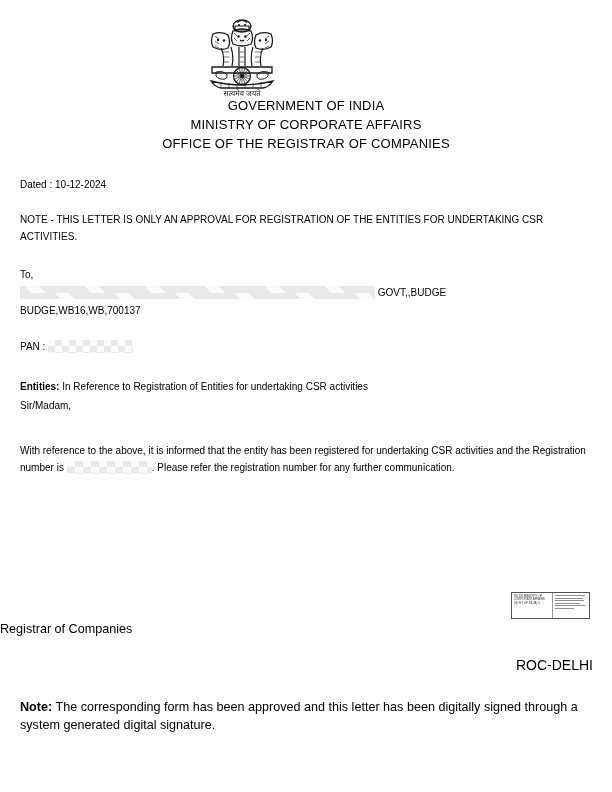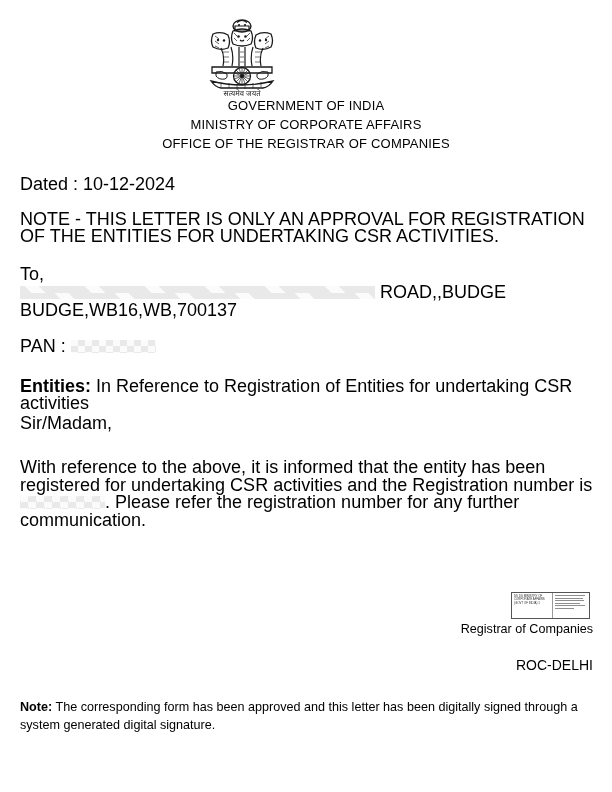--- a/index.html
+++ b/index.html
@@ -54,21 +54,21 @@
   }
 
   
   .body-area {
     position: absolute;
     left: 20px;
     top: 176px;
     width: 574px;
   }
   .t {
-    font-size: 18px;
+    font-size: 10px;
     line-height: 17.5px;
   }
   .dated {
     margin-bottom: 17px;
   }
   .note-upper {
     margin-bottom: 20px;
   }
   .to-label {
     margin-bottom: 1px;
@@ -174,21 +174,20 @@
   .dsc-right-line.w78 { width: 78%; }
   .dsc-right-line.w92 { width: 92%; }
   .dsc-right-line.w60 { width: 60%; }
 
   
   .sig-roc {
     position: absolute;
     left: 0;
     top: 622px;
     width: 593px;
-    text-align: right;
     font-size: 12.6px;
   }
   .sig-office {
     position: absolute;
     left: 0;
     top: 657px;
     width: 593px;
     text-align: right;
     font-size: 14px;
   }
@@ -278,21 +277,21 @@
 
     <div class="t dated">
       <span>Dated : </span><span>10-12-2024</span>
     </div>
 
     <div class="t note-upper">NOTE - THIS LETTER IS ONLY AN APPROVAL FOR REGISTRATION OF THE ENTITIES FOR UNDERTAKING CSR ACTIVITIES.</div>
 
     <div class="t to-label">To,</div>
 
     <div class="t addr-block">
-      <span class="redact redact-addr"></span><span> ROAD,,BUDGE</span><br>
+      <span class="redact redact-addr"></span><span> GOVT,,BUDGE</span><br>
       <span>BUDGE,WB16,WB,700137</span>
     </div>
 
     <div class="t pan-line">
       <span>PAN : </span><span class="redact redact-pan"></span>
     </div>
 
     <div class="t subject-line">
       <span class="bold">Entities:</span><span> In Reference to Registration of Entities for undertaking CSR activities</span>
     </div>

